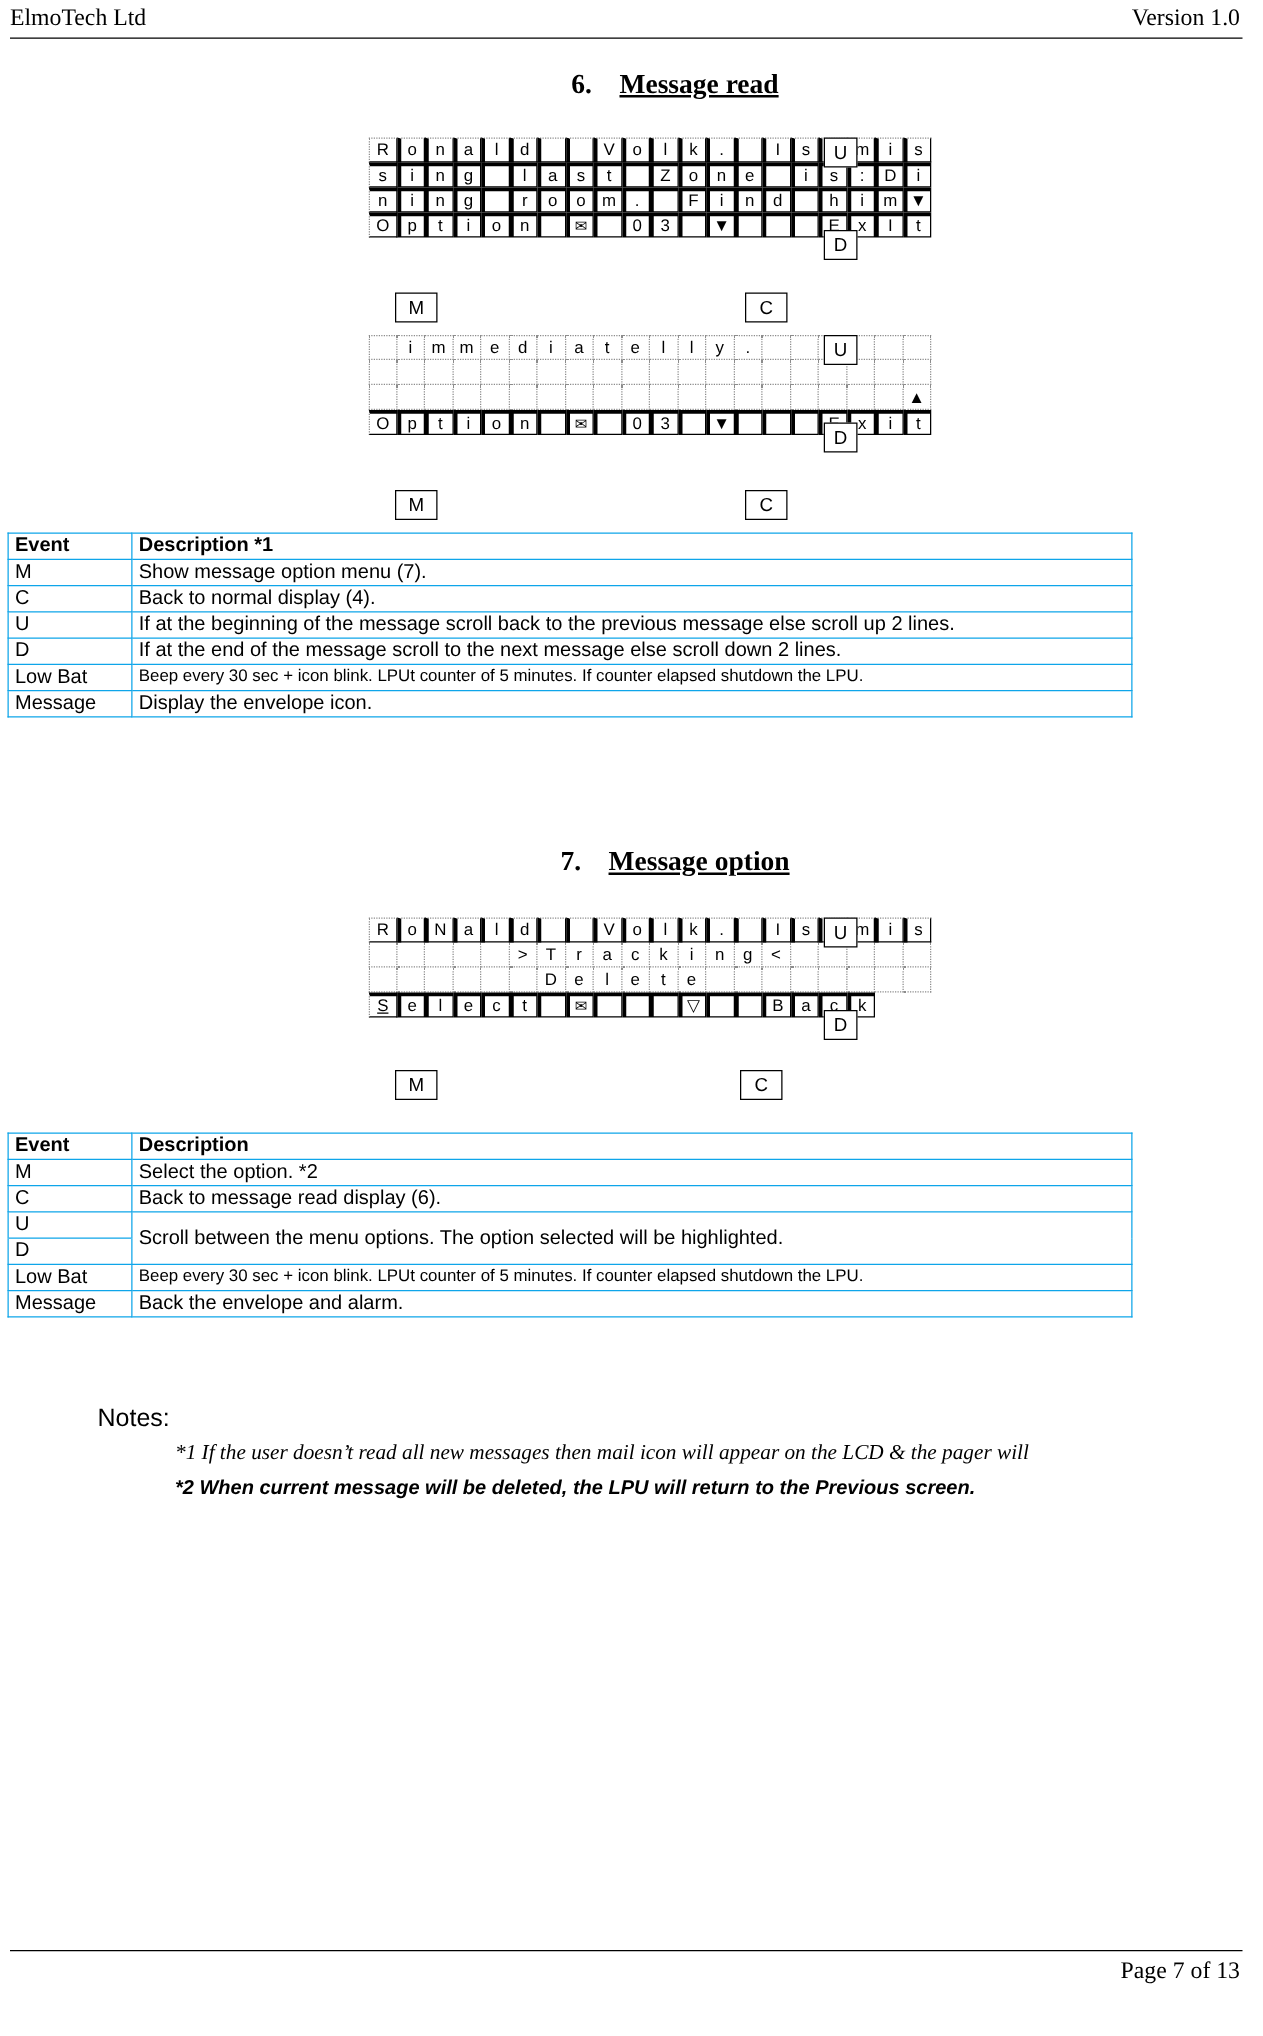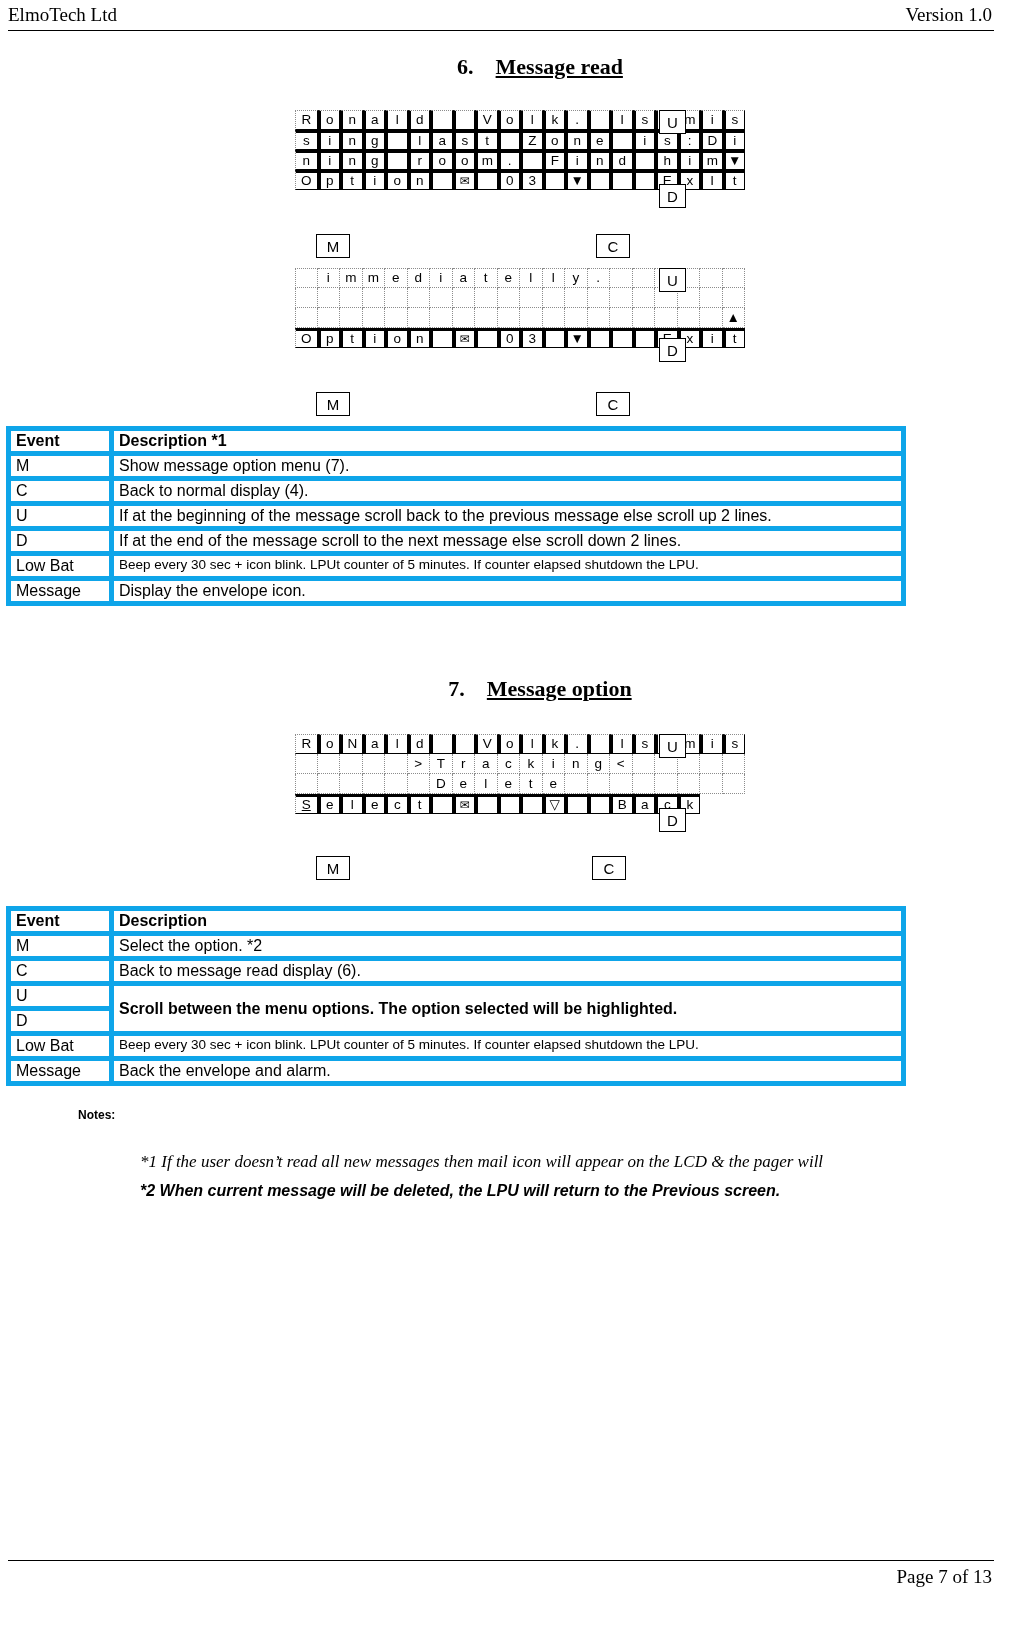--- a/index.html
+++ b/index.html
@@ -82,35 +82,35 @@
   
   table.evt {
     position:absolute;
     border-collapse:collapse;
     font-family:"Liberation Sans", sans-serif;
     font-size:16px;
     width:900px;
     background:#fff;
   }
   table.evt td, table.evt th {
-    border:5px solid #0ea5e9;
+    border:1px solid #0ea5e9;
     padding:1px 5px;
     text-align:left;
     vertical-align:top;
     font-weight:normal;
   }
   table.evt th { font-weight:bold; }
   table.evt td.ev { width:88px; white-space:nowrap; }
   table.evt td.small, table.evt th.small { font-size:13.5px; }
 
   
   .notes-title {
     position:absolute;
     font-family:"Liberation Sans", sans-serif;
-    font-size:12px; font-weight:bold;
+    font-size:20px; font-weight:normal;margin-top:16px;
   }
   .note-line {
     position:absolute;
     width:840px;
   }
   .note-serif { font-family:"Liberation Serif", serif; font-style:italic; font-size:17px; line-height:1.25;margin-top:17px; }
   .note-sans { font-family:"Liberation Sans", sans-serif; font-style:italic; font-weight:bold; font-size:16px; }
 </style>
 </head>
 <body>
@@ -460,21 +460,21 @@
     <tr>
       <td class="ev">M</td>
       <td>Select the option. *2</td>
     </tr>
     <tr>
       <td class="ev">C</td>
       <td>Back to message read display (6).</td>
     </tr>
     <tr>
       <td class="ev" style="border-bottom:none;">U</td>
-      <td rowspan="2" style="vertical-align:middle;font-weight:bold;">Scroll between the menu options. The option selected will be highlighted.</td>
+      <td rowspan="2" style="vertical-align:middle;">Scroll between the menu options. The option selected will be highlighted.</td>
     </tr>
     <tr>
       <td class="ev">D</td>
     </tr>
     <tr>
       <td class="ev">Low Bat</td>
       <td class="small">Beep every 30 sec + icon blink. LPUt counter of 5 minutes. If counter elapsed shutdown the LPU.</td>
     </tr>
     <tr>
       <td class="ev">Message</td>

